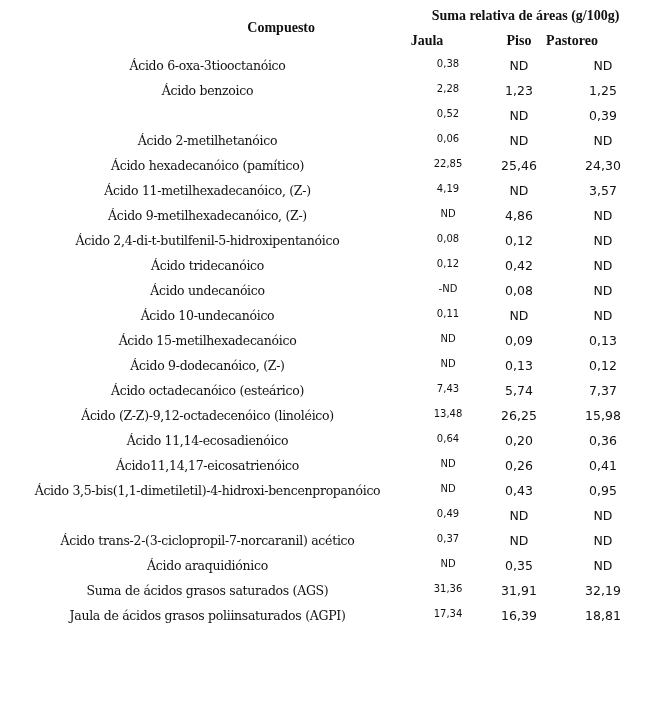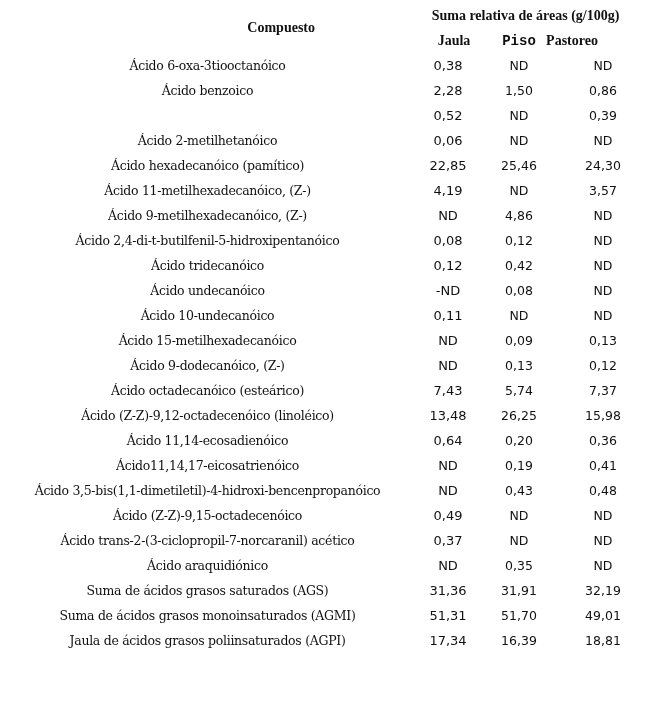--- a/index.html
+++ b/index.html
@@ -30,22 +30,22 @@
     position: absolute;
     font-family: "Liberation Serif", serif;
     font-weight: bold;
     font-size: 14px;
     color: #111;
     text-align: center;
     white-space: nowrap;
   }
   .hdr-compuesto { left: 100px; width: 215px; top: 20px; text-align: right; }
   .hdr-group { left: 400px; width: 251px; top: 8px; }
-  .hdr-jaula { left: 419px; width: 70px; top: 33px; }
-  .hdr-piso { left: 484px; width: 70px; top: 33px; font-family: Liberation Mono, monospace; }
+  .hdr-jaula { left: 392px; width: 70px; top: 33px; }
+  .hdr-piso { left: 484px; width: 70px; top: 33px; }
   .hdr-pastoreo { left: 532px; width: 80px; top: 33px; }
 
   .rows {
     position: absolute;
     left: 0;
     top: 55px;
     width: 651px;
   }
   .row {
     position: relative;
@@ -56,21 +56,21 @@
     position: absolute;
     top: 3px;
     font-family: "DejaVu Serif", serif;
     font-size: 12.5px;
     letter-spacing: -0.3px;
     color: #111;
     text-align: center;
     white-space: nowrap;
   }
   .c-name { left: 0; width: 415px; }
-  .c-jaula { left: 413px; width: 70px; font-family: "DejaVu Sans", sans-serif; font-size: 13px; letter-spacing: 0; }
+  .c-jaula { left: 413px; width: 70px; font-family: "DejaVu Sans", sans-serif; font-size: 10px; letter-spacing: 0; }
   .c-piso { left: 484px; width: 70px; font-family: "DejaVu Sans", sans-serif; font-size: 12.5px; letter-spacing: 0; }
   .c-pastoreo { left: 563px; width: 80px; font-family: "DejaVu Sans", sans-serif; font-size: 12.5px; letter-spacing: 0; }
 </style>
 </head>
 <body>
 
 <div class="table-wrap">
   <div class="hdr-row">
     <div class="hdr hdr-compuesto">Compuesto</div>
     <div class="hdr hdr-group">Suma relativa de áreas (g/100g)</div>
@@ -81,22 +81,22 @@
   <div class="rows" id="rows">
       <div class="row">
         <div class="cell c-name">Ácido 6-oxa-3tiooctanóico</div>
         <div class="cell c-jaula">0,38</div>
         <div class="cell c-piso">ND</div>
         <div class="cell c-pastoreo">ND</div>
       </div>
       <div class="row">
         <div class="cell c-name">Ácido benzoico</div>
         <div class="cell c-jaula">2,28</div>
-        <div class="cell c-piso">1,50</div>
-        <div class="cell c-pastoreo">0,86</div>
+        <div class="cell c-piso">1,23</div>
+        <div class="cell c-pastoreo">1,25</div>
       </div>
       <div class="row">
         <div class="cell c-jaula">0,52</div>
         <div class="cell c-piso">ND</div>
         <div class="cell c-pastoreo">0,39</div>
       </div>
       <div class="row">
         <div class="cell c-name">Ácido 2-metilhetanóico</div>
         <div class="cell c-jaula">0,06</div>
         <div class="cell c-piso">ND</div>
@@ -170,31 +170,30 @@
       </div>
       <div class="row">
         <div class="cell c-name">Ácido 11,14-ecosadienóico</div>
         <div class="cell c-jaula">0,64</div>
         <div class="cell c-piso">0,20</div>
         <div class="cell c-pastoreo">0,36</div>
       </div>
       <div class="row">
         <div class="cell c-name">Ácido11,14,17-eicosatrienóico</div>
         <div class="cell c-jaula">ND</div>
-        <div class="cell c-piso">0,19</div>
+        <div class="cell c-piso">0,26</div>
         <div class="cell c-pastoreo">0,41</div>
       </div>
       <div class="row">
         <div class="cell c-name">Ácido 3,5-bis(1,1-dimetiletil)-4-hidroxi-bencenpropanóico</div>
         <div class="cell c-jaula">ND</div>
         <div class="cell c-piso">0,43</div>
-        <div class="cell c-pastoreo">0,48</div>
-      </div>
-      <div class="row">
-        <div class="cell c-name">Ácido (Z-Z)-9,15-octadecenóico</div>
+        <div class="cell c-pastoreo">0,95</div>
+      </div>
+      <div class="row">
         <div class="cell c-jaula">0,49</div>
         <div class="cell c-piso">ND</div>
         <div class="cell c-pastoreo">ND</div>
       </div>
       <div class="row">
         <div class="cell c-name">Ácido trans-2-(3-ciclopropil-7-norcaranil) acético</div>
         <div class="cell c-jaula">0,37</div>
         <div class="cell c-piso">ND</div>
         <div class="cell c-pastoreo">ND</div>
       </div>
@@ -204,25 +203,19 @@
         <div class="cell c-piso">0,35</div>
         <div class="cell c-pastoreo">ND</div>
       </div>
       <div class="row">
         <div class="cell c-name">Suma de ácidos grasos saturados (AGS)</div>
         <div class="cell c-jaula">31,36</div>
         <div class="cell c-piso">31,91</div>
         <div class="cell c-pastoreo">32,19</div>
       </div>
       <div class="row">
-        <div class="cell c-name">Suma de ácidos grasos monoinsaturados (AGMI)</div>
-        <div class="cell c-jaula">51,31</div>
-        <div class="cell c-piso">51,70</div>
-        <div class="cell c-pastoreo">49,01</div>
-      </div>
-      <div class="row">
         <div class="cell c-name">Jaula de ácidos grasos poliinsaturados (AGPI)</div>
         <div class="cell c-jaula">17,34</div>
         <div class="cell c-piso">16,39</div>
         <div class="cell c-pastoreo">18,81</div>
       </div>
     </div>
 </div>
 
 </body></html>

